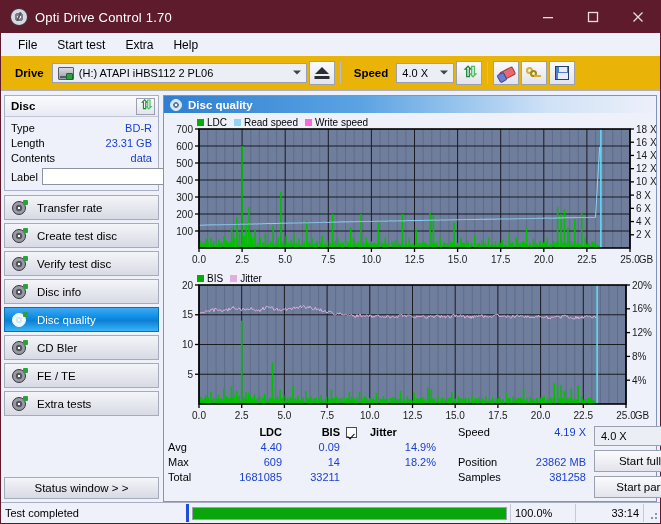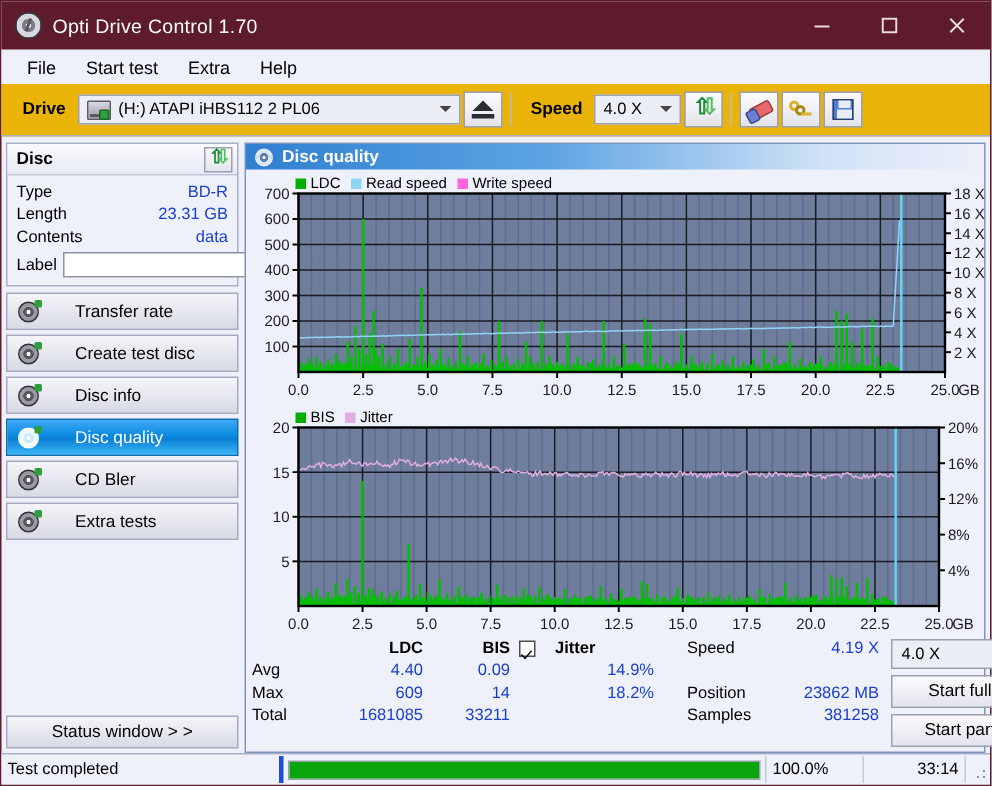--- a/index.html
+++ b/index.html
@@ -116,21 +116,21 @@
   .label-row{display:flex;align-items:center;gap:4px;margin-top:2px;}
   .label-row .lbl{font-size:11px;}
   .label-input{flex:1;height:17px;background:#fff;border:1px solid #8e93a3;box-sizing:border-box;}
   .cd-btn{width:19px;height:19px;border:1px solid #9aa0b0;background:linear-gradient(#fbfbfd,#e3e4ec);
     display:flex;align-items:center;justify-content:center;box-sizing:border-box;}
   .cd-glyph{width:13px;height:13px;border-radius:50%;
     background:radial-gradient(circle,#fff 0 16%,#c9c24a 18% 42%,#efe9a0 44% 74%,#b9b03c 76% 100%);
     border:1px solid #8a8430;box-sizing:border-box;}
   .navlist{margin-top:4px;display:flex;flex-direction:column;gap:3px;}
   .nav{
-    height:25px;display:flex;align-items:center;gap:24px;padding-left:7px;
+    height:25px;display:flex;align-items:center;gap:11px;padding-left:7px;
     border:1px solid #a5abbd;box-sizing:border-box;
     background:linear-gradient(#f4f5f9,#d8dae4);font-size:11.5px;
   }
   .nav.active{
     background:linear-gradient(#3fa9f5,#0a8ae0 45%,#0d7fd4 55%,#39b5f7);
     border-color:#0a6fae;color:#fff;
   }
   .nav .gi{width:14px;height:14px;flex:0 0 auto;border-radius:50%;
     background:radial-gradient(circle,#fff 0 15%,#56565f 17% 40%,#9a9aa5 42% 72%,#46464f 74% 100%);
     border:1px solid #33333b;box-sizing:border-box;position:relative;}
@@ -309,29 +309,37 @@
         <div class="nav">
           <span class="gi"></span>
           <span>Transfer rate</span>
         </div>
         <div class="nav">
           <span class="gi"></span>
           <span>Create test disc</span>
         </div>
         <div class="nav">
           <span class="gi"></span>
+          <span>Verify test disc</span>
+        </div>
+        <div class="nav">
+          <span class="gi"></span>
           <span>Disc info</span>
         </div>
         <div class="nav active">
           <span class="gi"></span>
           <span>Disc quality</span>
         </div>
         <div class="nav">
           <span class="gi"></span>
           <span>CD Bler</span>
+        </div>
+        <div class="nav">
+          <span class="gi"></span>
+          <span>FE / TE</span>
         </div>
         <div class="nav">
           <span class="gi"></span>
           <span>Extra tests</span>
         </div>
       </div>
 
       <div class="spacer"></div>
       <div class="statuswin">
         <span>Status window &gt; &gt;</span>

